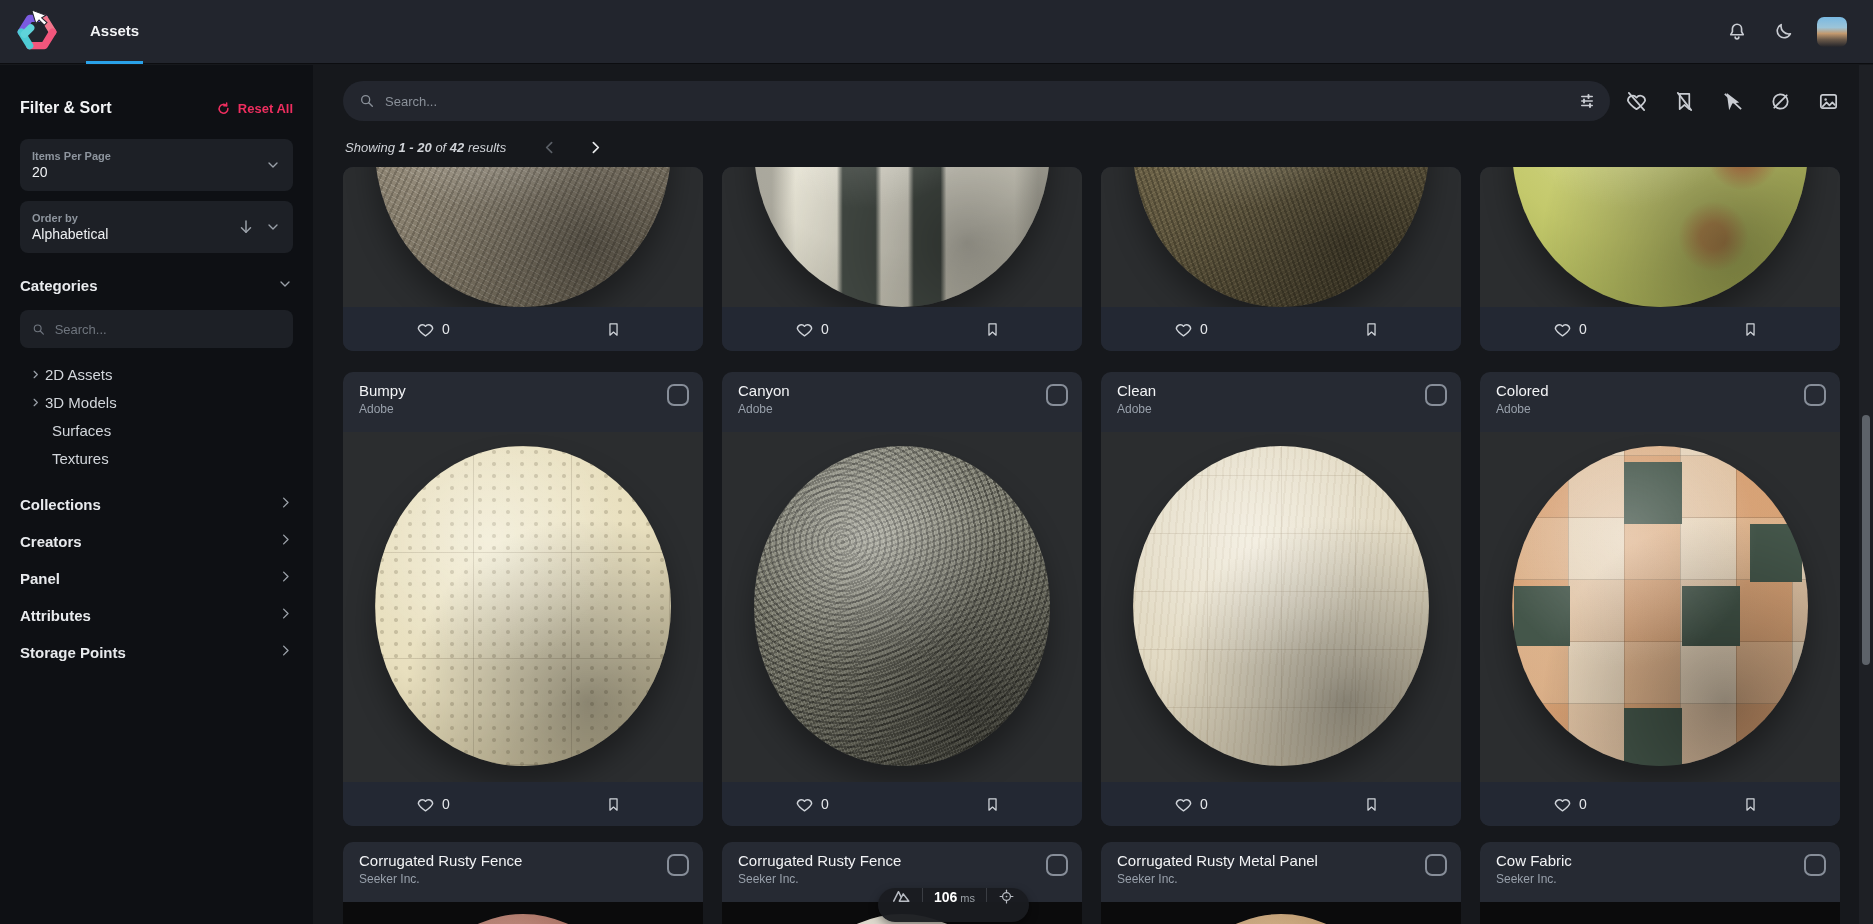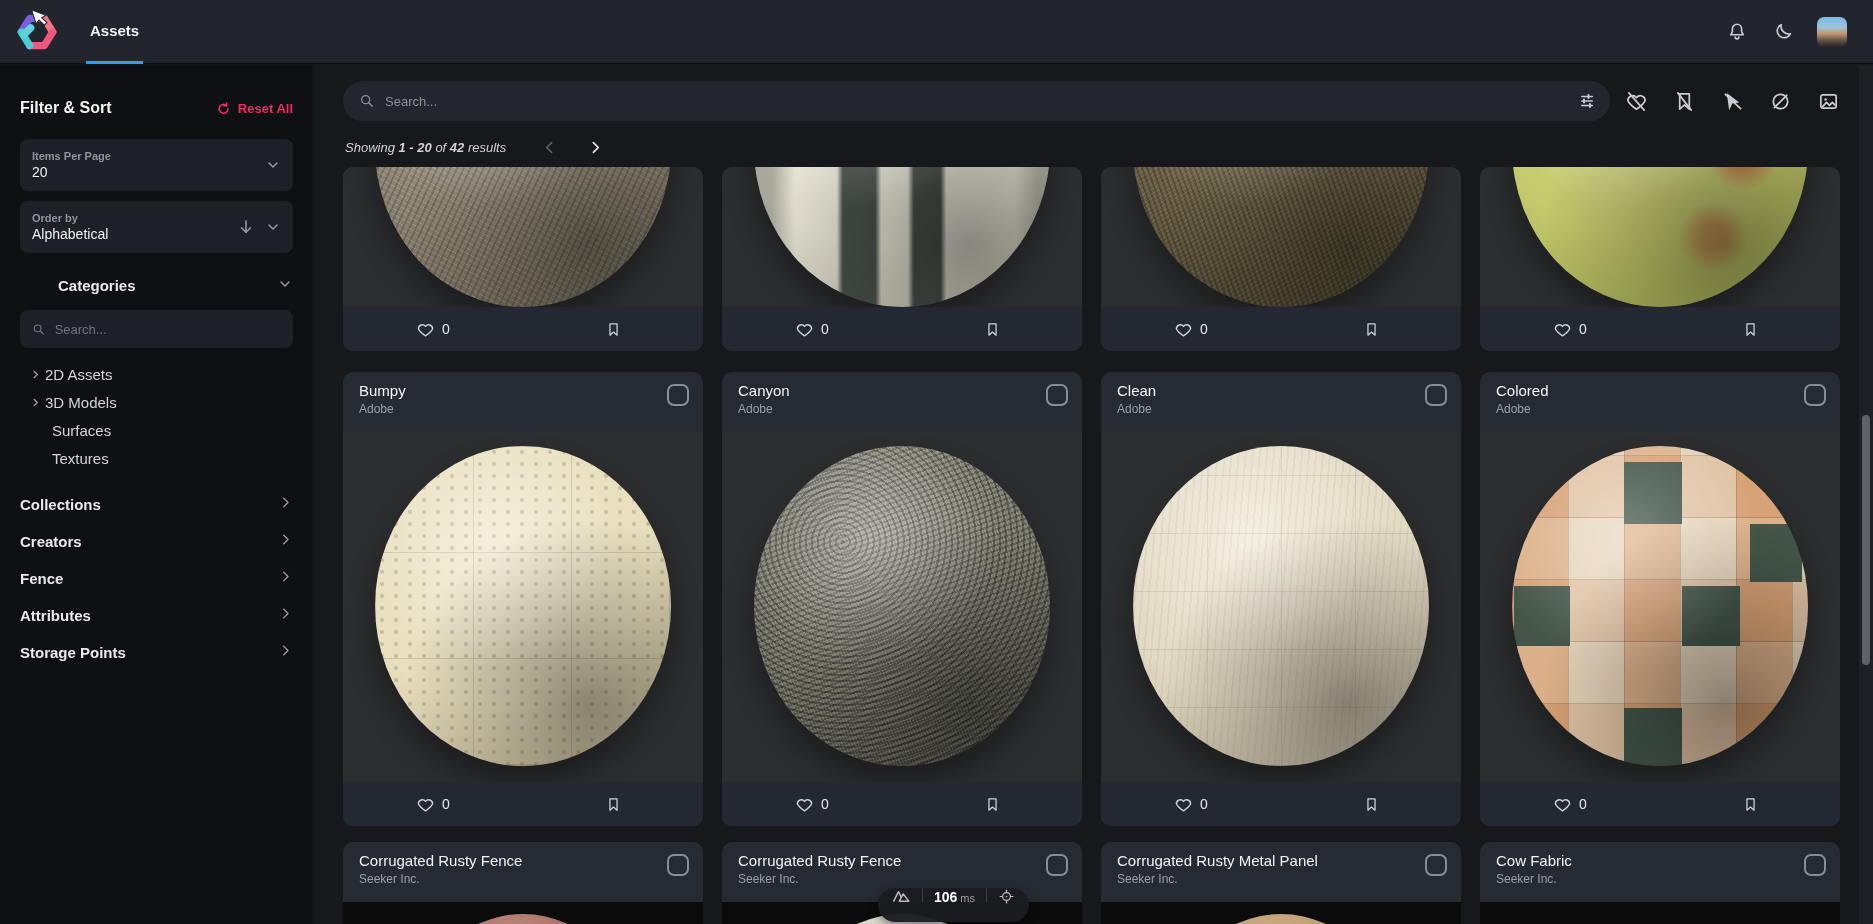--- a/index.html
+++ b/index.html
@@ -217,21 +217,21 @@
         <svg width="18" height="18" viewBox="0 0 24 24" fill="none" stroke="currentColor" stroke-width="2" stroke-linecap="round" stroke-linejoin="round">
             <line x1="12" y1="4" x2="12" y2="19"></line>
             <polyline points="6,13 12,19 18,13"></polyline>
           </svg>
         <svg width="16" height="16" viewBox="0 0 24 24" fill="none" stroke="currentColor" stroke-width="2" stroke-linecap="round" stroke-linejoin="round">
             <polyline points="6,9 12,15 18,9"></polyline>
           </svg>
       </span>
     </div>
 
-    <div class="sec-row" style="margin-top:14px;margin-left:38px;">
+    <div class="sec-row" style="margin-top:14px;">
       <span class="sec-label">Categories</span>
       <span class="sec-chev">
         <svg width="16" height="16" viewBox="0 0 24 24" fill="none" stroke="currentColor" stroke-width="2" stroke-linecap="round" stroke-linejoin="round">
             <polyline points="6,9 12,15 18,9"></polyline>
           </svg>
       </span>
     </div>
 
     <div class="cat-search">
       <svg width="15" height="15" viewBox="0 0 24 24" fill="none" stroke="#6f757e" stroke-width="2" stroke-linecap="round">
@@ -272,21 +272,21 @@
             <polyline points="9,5 16,12 9,19"></polyline>
           </svg></span>
     </div>
     <div class="sec-row">
       <span class="sec-label">Creators</span>
       <span class="sec-chev"><svg width="15" height="15" viewBox="0 0 24 24" fill="none" stroke="currentColor" stroke-width="2.2" stroke-linecap="round" stroke-linejoin="round">
             <polyline points="9,5 16,12 9,19"></polyline>
           </svg></span>
     </div>
     <div class="sec-row">
-      <span class="sec-label">Fence</span>
+      <span class="sec-label">Panel</span>
       <span class="sec-chev"><svg width="15" height="15" viewBox="0 0 24 24" fill="none" stroke="currentColor" stroke-width="2.2" stroke-linecap="round" stroke-linejoin="round">
             <polyline points="9,5 16,12 9,19"></polyline>
           </svg></span>
     </div>
     <div class="sec-row">
       <span class="sec-label">Attributes</span>
       <span class="sec-chev"><svg width="15" height="15" viewBox="0 0 24 24" fill="none" stroke="currentColor" stroke-width="2.2" stroke-linecap="round" stroke-linejoin="round">
             <polyline points="9,5 16,12 9,19"></polyline>
           </svg></span>
     </div>

